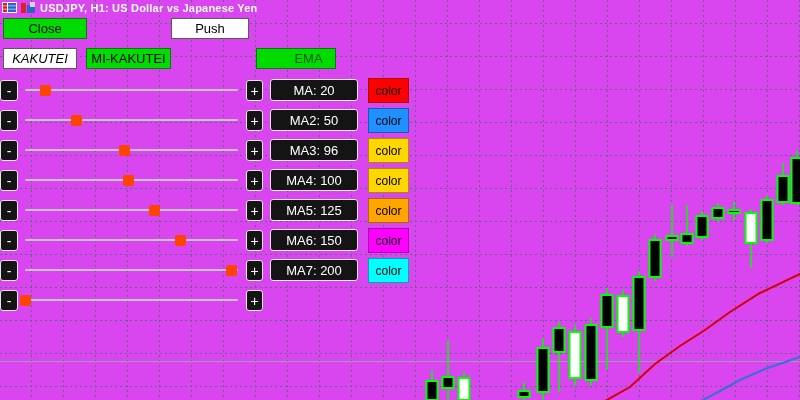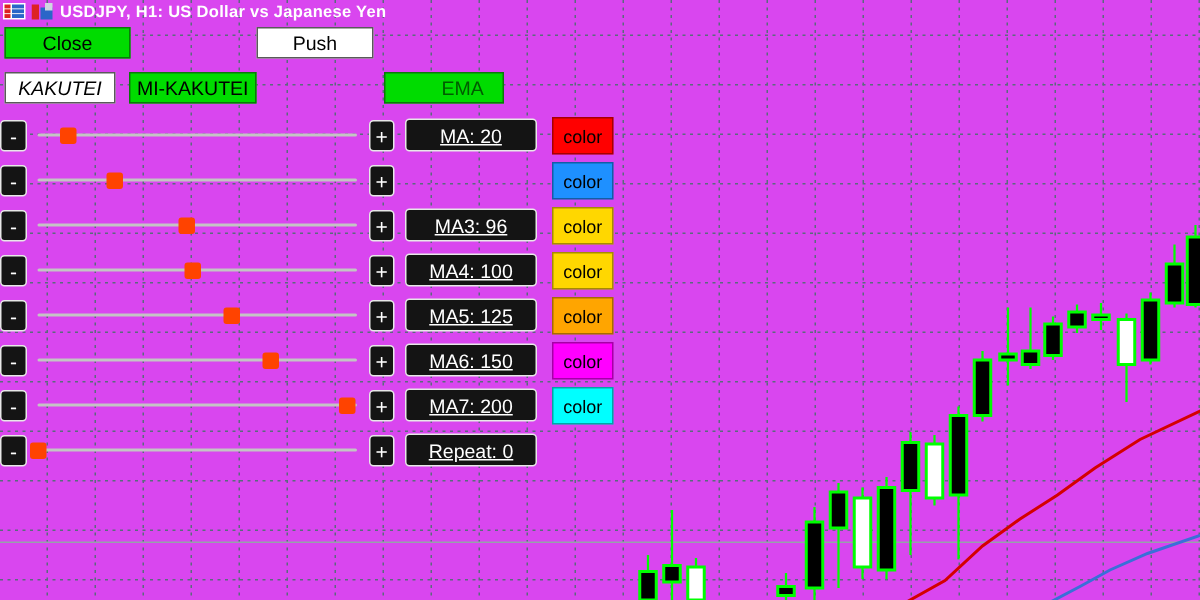--- a/index.html
+++ b/index.html
@@ -38,21 +38,21 @@
   
   .srow{position:absolute;left:0;width:412px;height:25px;}
   .sq{
     position:absolute;box-sizing:border-box;background:#141414;border:1px solid #e8e8e8;
     border-radius:3px;color:#fff;display:flex;align-items:center;justify-content:center;
   }
   .minus{left:0;top:2px;width:18px;height:21px;font-size:14px;line-height:1;}
   .plus {left:246px;top:2px;width:17px;height:21px;font-size:14px;line-height:1;}
   .track{position:absolute;left:25px;top:11px;width:213px;height:2px;background:#c4c4c4;border-radius:1px;}
   .thumb{position:absolute;top:7px;width:11px;height:11px;background:#ff4300;border-radius:2px;}
-  .vlabel{left:270px;top:1px;width:88px;height:22px;font-size:13px;text-decoration:underline;}
+  .vlabel{left:270px;top:1px;width:88px;height:22px;font-size:13px;}
   .colorbtn{
     position:absolute;left:368px;top:0;width:41px;height:25px;
     display:flex;align-items:center;justify-content:center;
     font-size:12px;color:#000;border:1px solid rgba(0,0,0,.35);box-sizing:border-box;
   }
 </style>
 </head>
 <body>
 
 <div class="stage">
@@ -173,20 +173,21 @@
       <div class="thumb" style="left: 40.1796px;"></div>
       <div class="sq plus">+</div>
       <div class="sq vlabel">MA: 20</div>
       <div class="colorbtn" style="background: rgb(255, 0, 0);">color</div>
     </div>
       <div class="srow" style="top: 108px;">
       <div class="sq minus">-</div>
       <div class="track"></div>
       <div class="thumb" style="left: 71.199px;"></div>
       <div class="sq plus">+</div>
+      <div class="sq vlabel">MA2: 50</div>
       <div class="colorbtn" style="background: rgb(30, 144, 255);">color</div>
     </div>
       <div class="srow" style="top: 138px;">
       <div class="sq minus">-</div>
       <div class="track"></div>
       <div class="thumb" style="left: 118.762px;"></div>
       <div class="sq plus">+</div>
       <div class="sq vlabel">MA3: 96</div>
       <div class="colorbtn" style="background: rgb(255, 215, 0);">color</div>
     </div>
@@ -220,18 +221,17 @@
       <div class="thumb" style="left: 226.296px;"></div>
       <div class="sq plus">+</div>
       <div class="sq vlabel">MA7: 200</div>
       <div class="colorbtn" style="background: rgb(0, 255, 255);">color</div>
     </div>
       <div class="srow" style="top: 288px;">
       <div class="sq minus">-</div>
       <div class="track"></div>
       <div class="thumb" style="left: 19.5px;"></div>
       <div class="sq plus">+</div>
-      <div class="sq vlabel">Repeat: 0</div>
 
     </div>
     </div>
 
 </div>
 
 </body></html>

